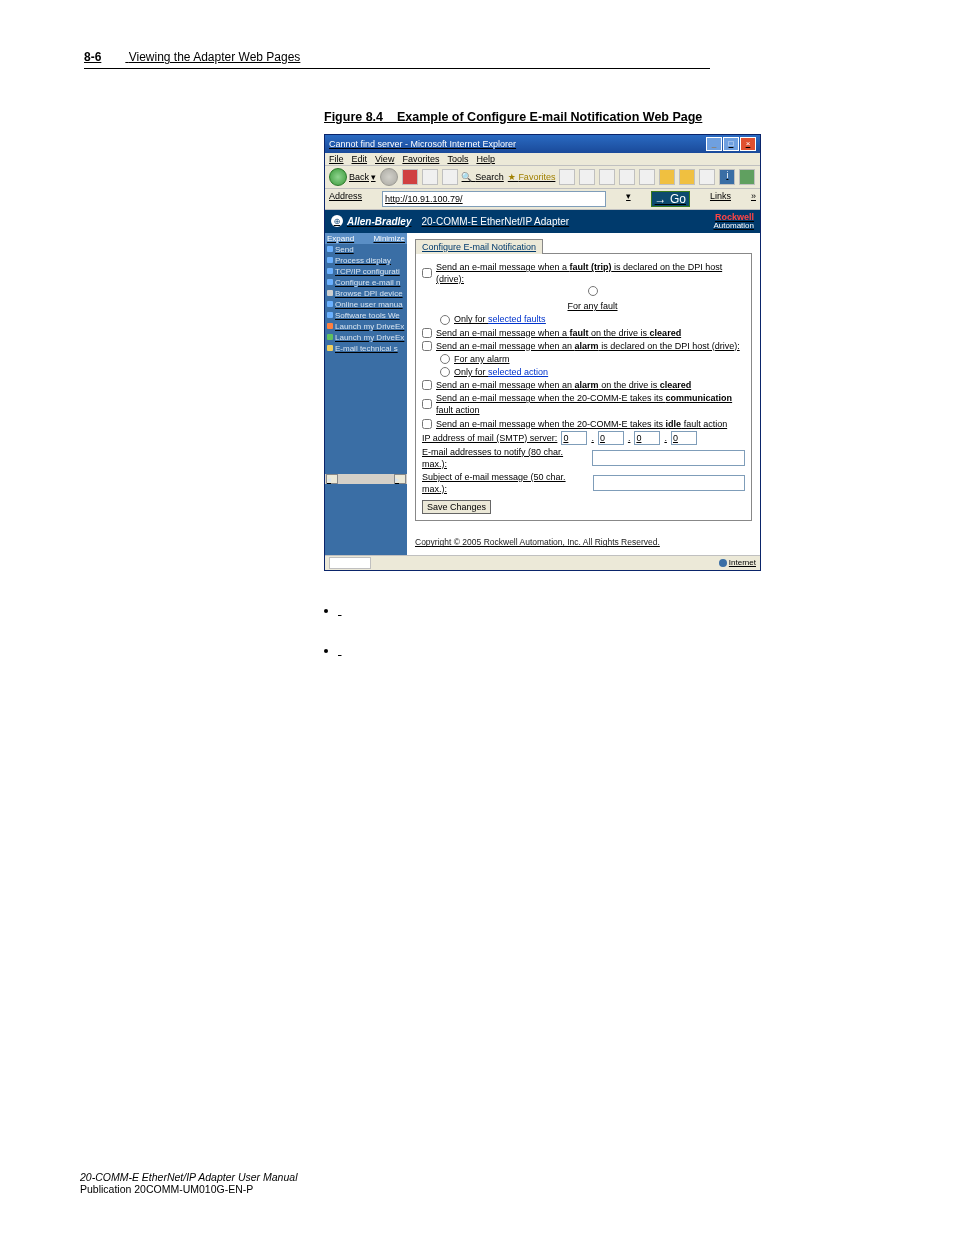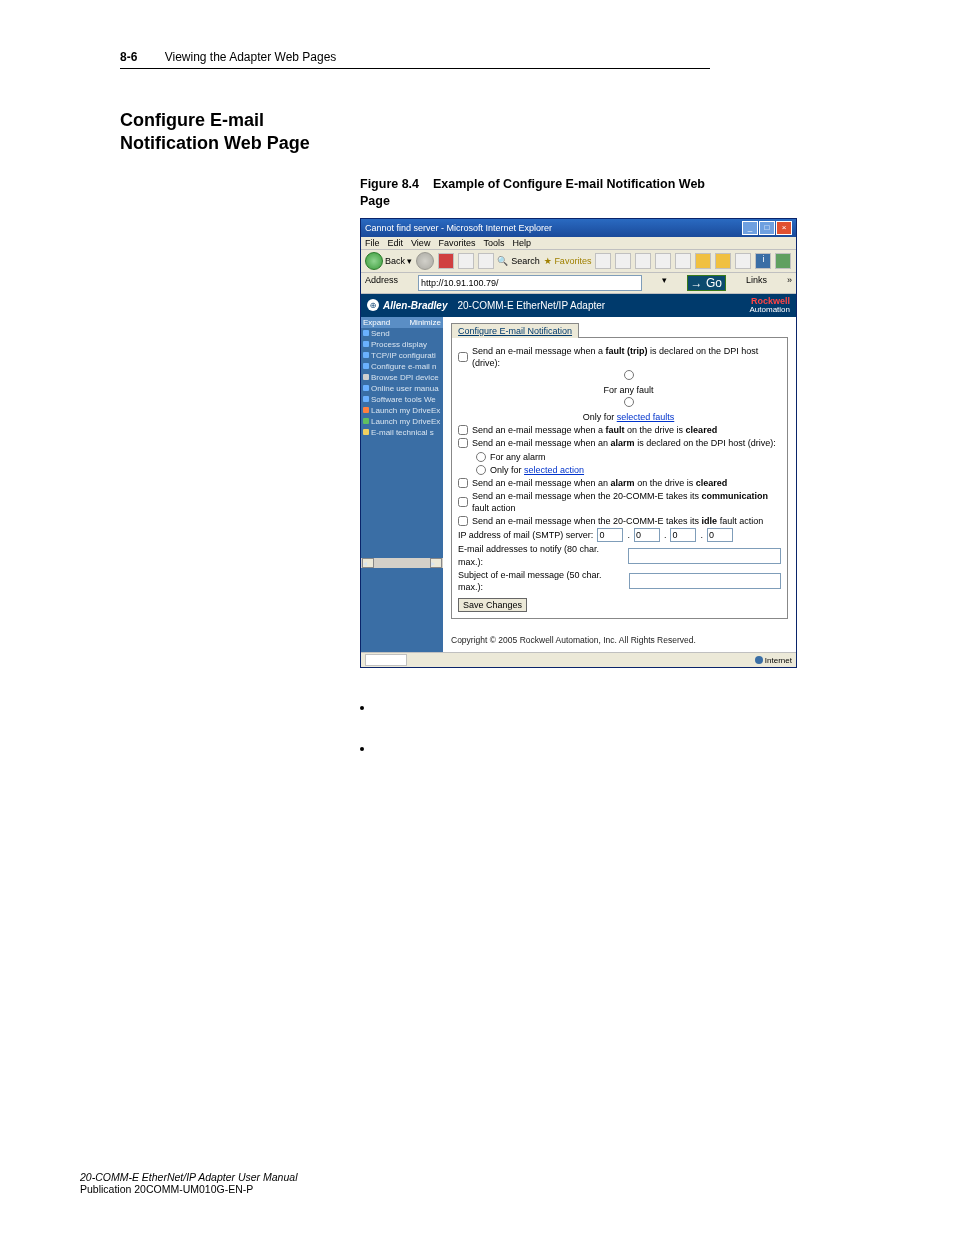--- a/index.html
+++ b/index.html
@@ -7,21 +7,22 @@
     padding: 0;
     font-family: Arial, Helvetica, sans-serif;
     background: #fff;
     color: #000;
   }
   .page {
     width: 790px;
     height: 1235px;
     position: relative;
     box-sizing: border-box;
-    padding: 50px 80px 40px 120px;
+    padding: 50px 80px 40px 84px;
+    text-decoration: underline;
   }
   .page-header {
     font-size: 12px;
     border-bottom: 1px solid #000;
     padding-bottom: 4px;
     margin-bottom: 40px;
   }
   .pg-num { font-weight: bold; margin-right: 24px; }
   .h2 {
     font-size: 18px;
@@ -170,24 +171,20 @@
 </head>
 <body>
 
 <div class="page">
 
   <div class="page-header">
     <span class="pg-num">8-6</span>
     <span>Viewing the Adapter Web Pages</span>
   </div>
 
-  <div class="h2">
-    <div>Configure E-mail</div>
-    <div>Notification Web Page</div>
-  </div>
 
   <div class="body-text">
     <div class="fig-caption">
       <span>Figure 8.4</span>&nbsp;&nbsp;&nbsp;&nbsp;<span>Example of Configure E-mail Notification Web Page</span>
     </div>
   </div>
 
   <div class="ie-window">
     <div class="ie-titlebar">
       <span>Cannot find server - Microsoft Internet Explorer</span>
@@ -304,21 +301,21 @@
         <span class="tab">Configure E-mail Notification</span>
         <div class="config-box">
           <div class="row">
             <input type="checkbox" style="">
             <span><span>Send an e-mail message when a </span><b>fault (trip)</b><span> is declared on the DPI host (drive):</span></span>
           </div>
           <div class="row" style="padding-left:18px;flex-direction:column;">
             <input type="radio" style="">
             <span>For any fault</span>
           </div>
-          <div class="row" style="padding-left:18px;flex-direction:column;">
+          <div class="row" style="padding-left:18px;">
             <input type="radio" style="">
             <span><span>Only for </span><span class="lnk">selected faults</span></span>
           </div>
           <div class="row">
             <input type="checkbox" style="">
             <span><span>Send an e-mail message when a </span><b>fault</b><span> on the drive is </span><b>cleared</b></span>
           </div>
           <div class="row">
             <input type="checkbox" style="">
             <span><span>Send an e-mail message when an </span><b>alarm</b><span> is declared on the DPI host (drive):</span></span>

